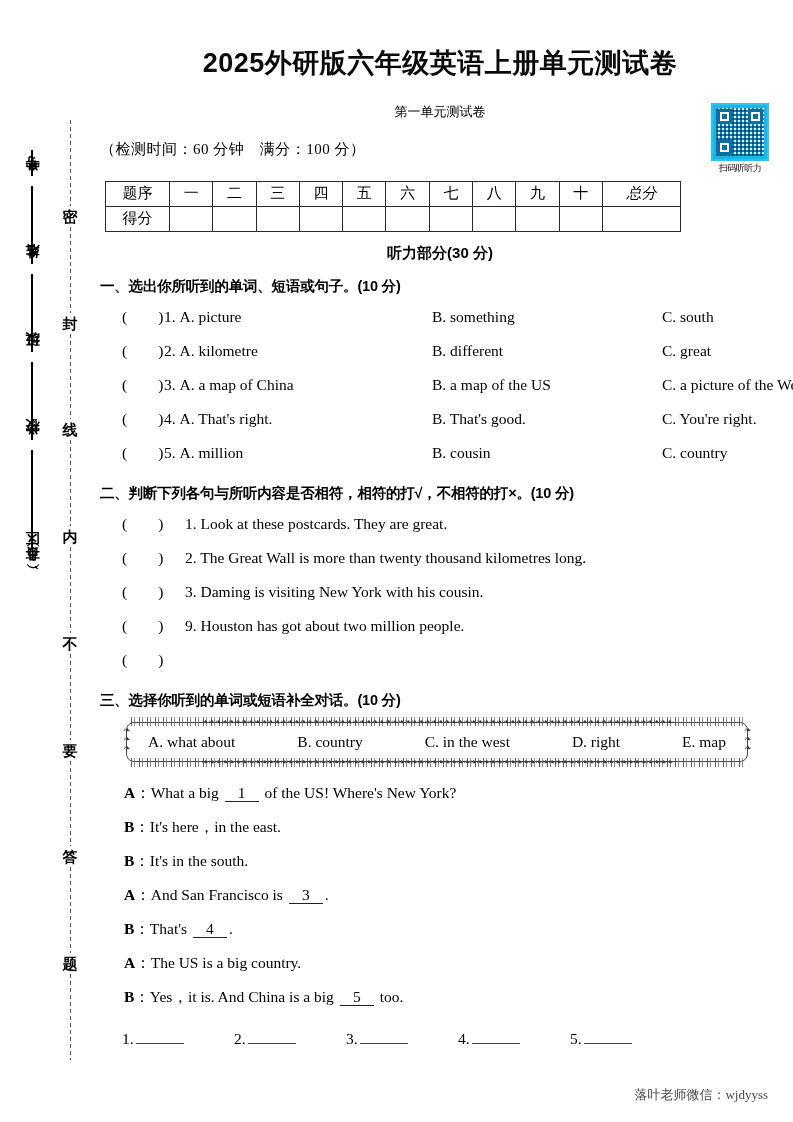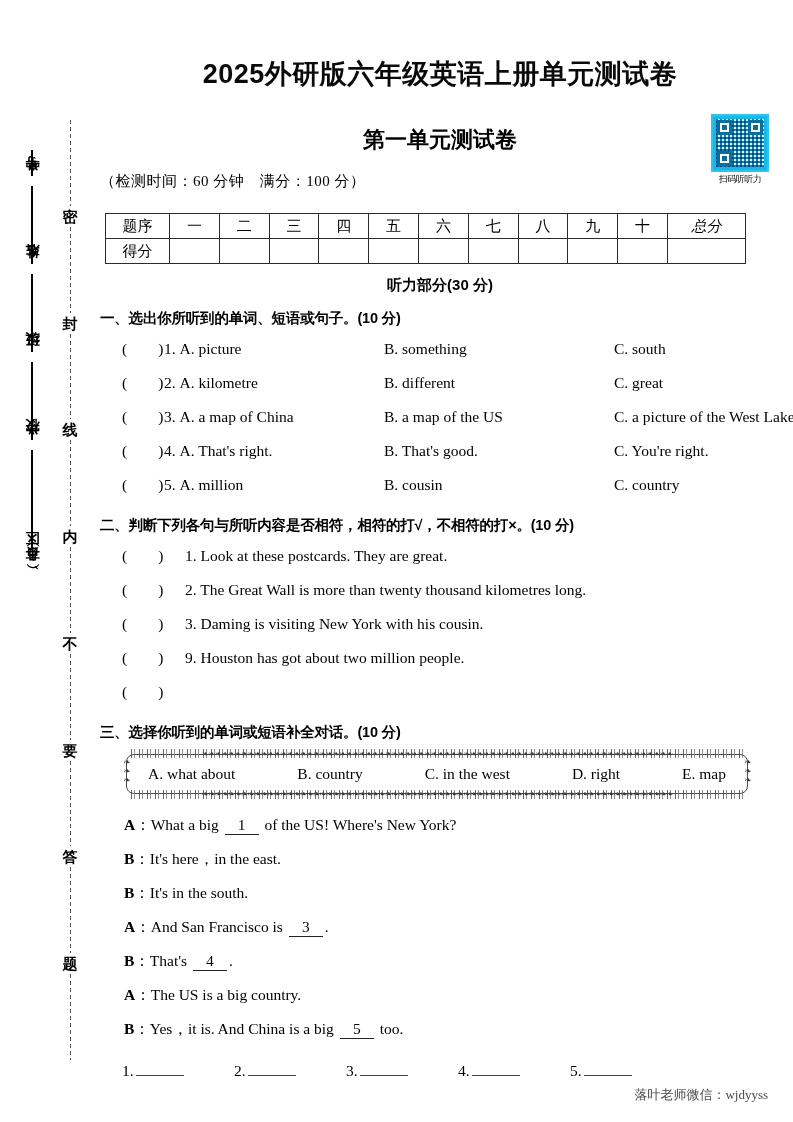--- a/index.html
+++ b/index.html
@@ -87,47 +87,47 @@
     width: 680px;
     height: 1122px;
   }
 
   .main-title {
     text-align: center;
     font-family: "Liberation Sans", "DejaVu Sans", sans-serif;
     font-size: 27px;
     font-weight: 700;
     letter-spacing: 0.5px;
-    margin: 11px;
+    margin: 0;
     padding-top: 48px;
     line-height: 1.15;
     color: #0a0a0a;
   }
   .sub-title {
     text-align: center;
     font-family: "Liberation Sans", "DejaVu Sans", sans-serif;
-    font-size: 22px;
-    font-weight: 700;
+    font-size: 13px;
+    font-weight: 400;
     margin: 0;
     padding-top: 26px;
     line-height: 1.15;
   }
   .exam-meta {
     text-align: left;
     font-size: 15px;
     padding-top: 20px;
     letter-spacing: 0.5px;
     font-family: "Liberation Serif", "DejaVu Serif", serif;
   }
 
   
   .qr-wrap {
     position: absolute;
     right: 8px;
-    top: 114px;
+    top: 103px;
     width: 64px;
     text-align: center;
   }
   .qr-box {
     width: 58px;
     height: 58px;
     margin: 0 auto;
     background-color: #19b6e8;
     position: relative;
     border: 2px solid #2fc2ee;
@@ -165,21 +165,21 @@
     margin-top: 1px;
     letter-spacing: -0.5px;
     color: #111;
     white-space: nowrap;
   }
 
   
   .score-table {
     margin: 22px 4px 0 5px;
     border-collapse: collapse;
-    width: 641px;
+    width: 576px;
     table-layout: fixed;
   }
   .score-table td {
     border: 1px solid #2b2b2b;
     height: 25px;
     text-align: center;
     vertical-align: middle;
     font-family: "Liberation Sans", "DejaVu Sans", sans-serif;
     font-size: 15px;
     font-weight: 500;
@@ -212,21 +212,21 @@
     font-size: 15.5px;
     padding: 7px 0 6px 0;
     margin-left: 22px;
   }
   .q-paren {
     flex: 0 0 42px;
     white-space: pre;
   }
   .q-opt { white-space: nowrap; }
   .q-opt.a { flex: 0 0 auto; min-width: 220px; }
-  .q-opt.b { flex: 0 0 auto; min-width: 230px; }
+  .q-opt.b { flex: 0 0 auto; min-width: 230px; margin-left: 48px; }
   .q-opt.c { flex: 0 0 auto; }
 
   .tf-row {
     display: flex;
     align-items: baseline;
     font-size: 15.5px;
     padding: 7px 0 6px 0;
     margin-left: 22px;
   }
   .tf-row .q-paren { flex: 0 0 42px; }

